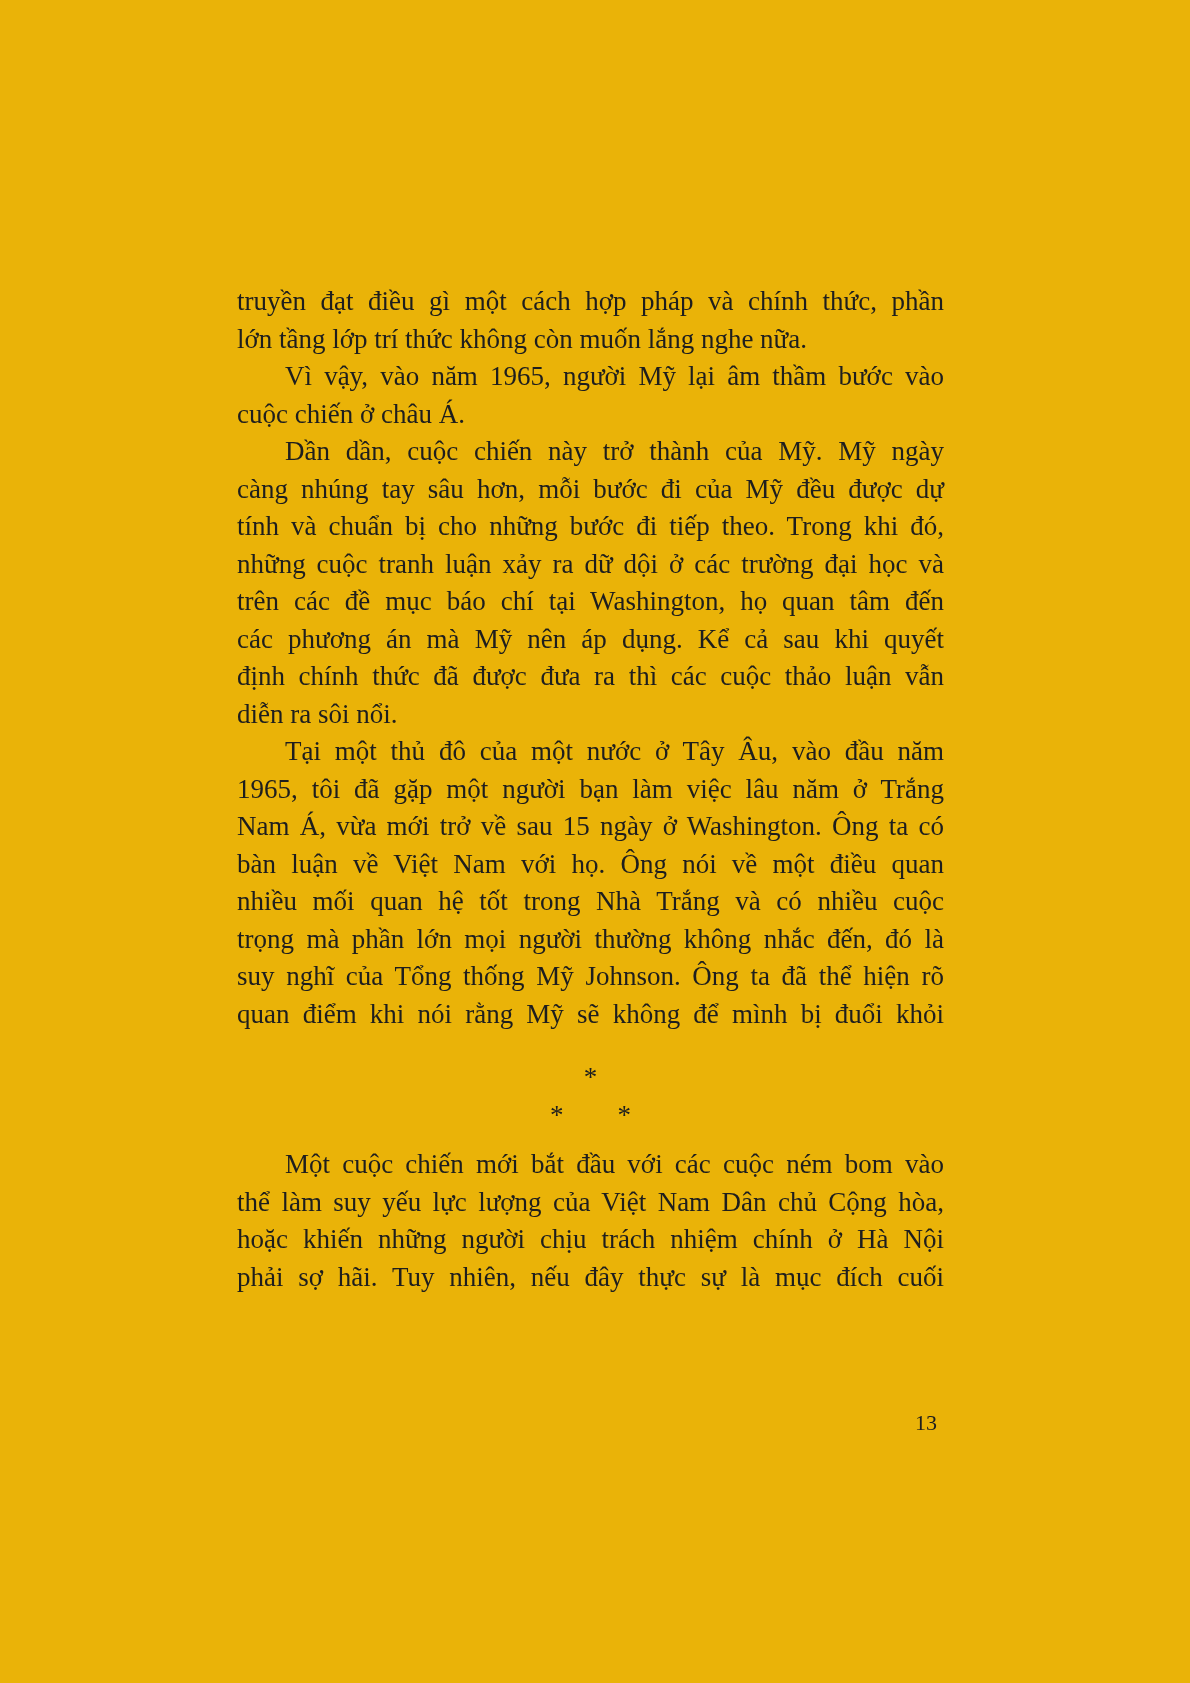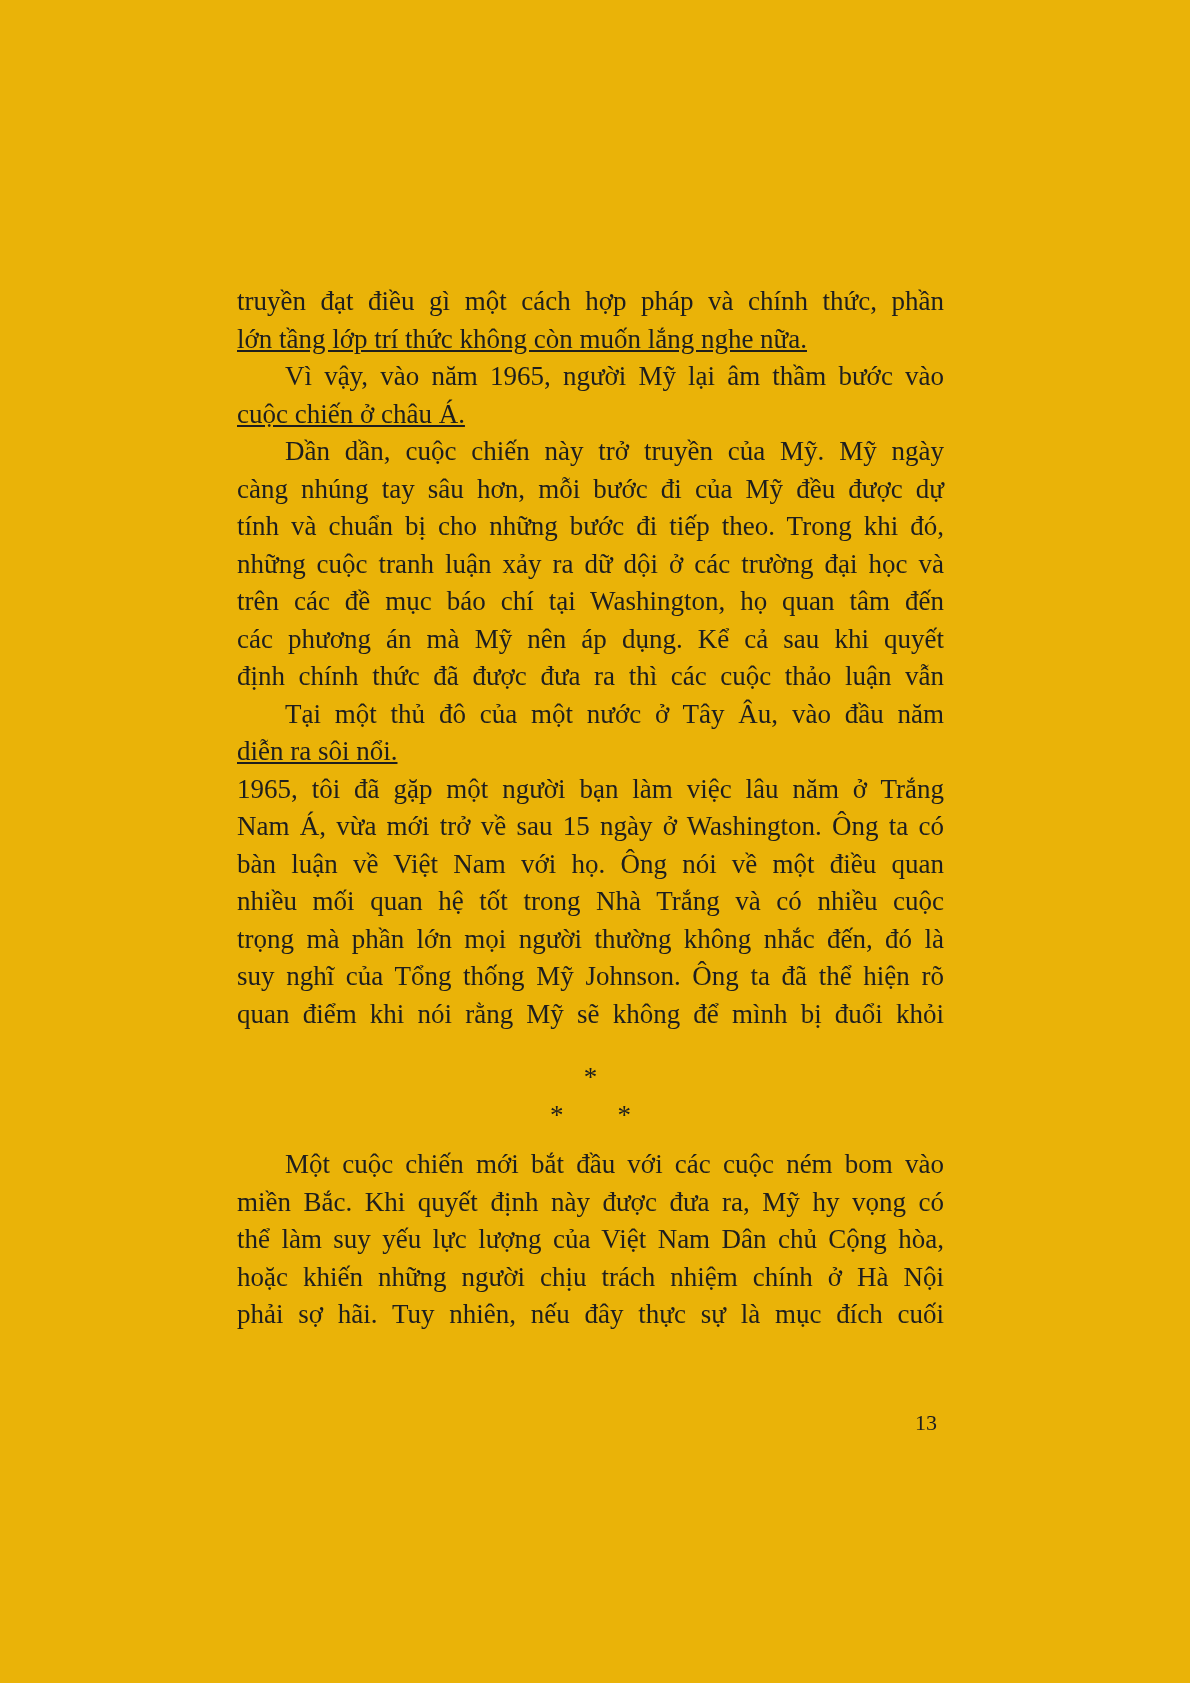--- a/index.html
+++ b/index.html
@@ -28,21 +28,20 @@
   .line {
     height: 37.5px;
     text-align: justify;
     text-align-last: justify;
     text-justify: inter-word;
     white-space: normal;
   }
   .line.end {
     text-align: left;
     text-align-last: left;
-    text-decoration: underline;
   }
   .line.ind {
     text-indent: 48px;
   }
   .line.c {
     text-align: center;
     text-align-last: center;
   }
   .line.gap-top {
     margin-top: 26px;
@@ -62,38 +61,37 @@
 </style>
 </head>
 <body>
 
 <div class="page">
   <div class="text-block" id="text-block">
       <div class="line">truyền đạt điều gì một cách hợp pháp và chính thức, phần</div>
       <div class="line end">lớn tầng lớp trí thức không còn muốn lắng nghe nữa.</div>
       <div class="line ind">Vì vậy, vào năm 1965, người Mỹ lại âm thầm bước vào</div>
       <div class="line end">cuộc chiến ở châu Á.</div>
-      <div class="line ind">Dần dần, cuộc chiến này trở truyền của Mỹ. Mỹ ngày</div>
+      <div class="line ind">Dần dần, cuộc chiến này trở thành của Mỹ. Mỹ ngày</div>
       <div class="line">càng nhúng tay sâu hơn, mỗi bước đi của Mỹ đều được dự</div>
       <div class="line">tính và chuẩn bị cho những bước đi tiếp theo. Trong khi đó,</div>
       <div class="line">những cuộc tranh luận xảy ra dữ dội ở các trường đại học và</div>
       <div class="line">trên các đề mục báo chí tại Washington, họ quan tâm đến</div>
       <div class="line">các phương án mà Mỹ nên áp dụng. Kể cả sau khi quyết</div>
       <div class="line">định chính thức đã được đưa ra thì các cuộc thảo luận vẫn</div>
+      <div class="line end">diễn ra sôi nổi.</div>
       <div class="line ind">Tại một thủ đô của một nước ở Tây Âu, vào đầu năm</div>
-      <div class="line end">diễn ra sôi nổi.</div>
       <div class="line">1965, tôi đã gặp một người bạn làm việc lâu năm ở Trắng</div>
       <div class="line">Nam Á, vừa mới trở về sau 15 ngày ở Washington. Ông ta có</div>
       <div class="line">bàn luận về Việt Nam với họ. Ông nói về một điều quan</div>
       <div class="line">nhiều mối quan hệ tốt trong Nhà Trắng và có nhiều cuộc</div>
       <div class="line">trọng mà phần lớn mọi người thường không nhắc đến, đó là</div>
       <div class="line">suy nghĩ của Tổng thống Mỹ Johnson. Ông ta đã thể hiện rõ</div>
       <div class="line">quan điểm khi nói rằng Mỹ sẽ không để mình bị đuổi khỏi</div>
       <div class="line c gap-top">*</div>
       <div class="line c gap-bottom">*  *</div>
       <div class="line ind">Một cuộc chiến mới bắt đầu với các cuộc ném bom vào</div>
-      <div class="line">miền Bắc. Khi quyết định này được đưa ra, Mỹ hy vọng có</div>
       <div class="line">thể làm suy yếu lực lượng của Việt Nam Dân chủ Cộng hòa,</div>
       <div class="line">hoặc khiến những người chịu trách nhiệm chính ở Hà Nội</div>
       <div class="line">phải sợ hãi. Tuy nhiên, nếu đây thực sự là mục đích cuối</div>
     </div>
   <div class="page-number">13</div>
 </div>
 
 </body></html>

